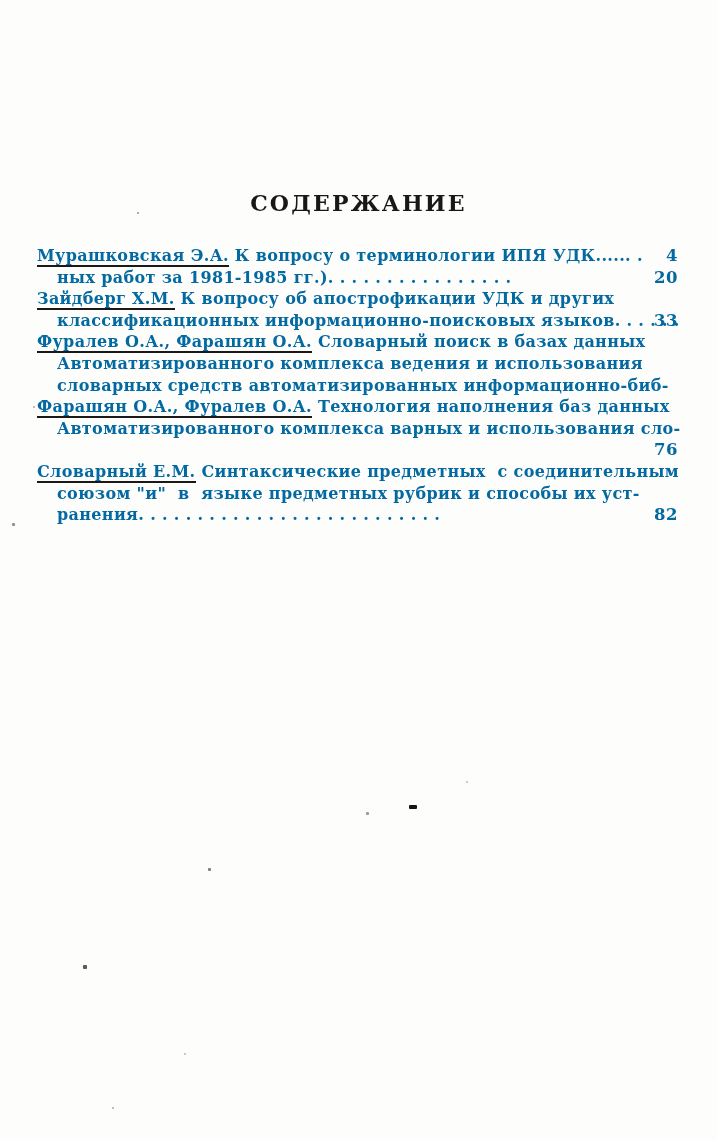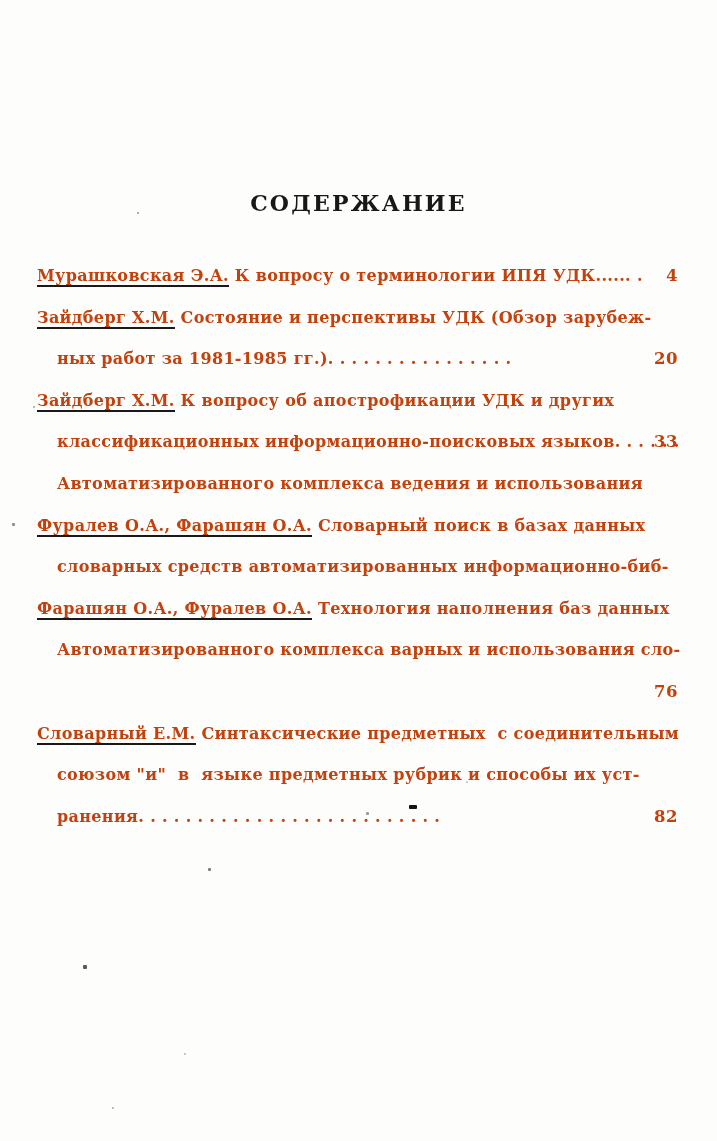--- a/index.html
+++ b/index.html
@@ -30,22 +30,21 @@
     left: 37px;
     right: 39px;
   }
   .toc-line {
     position: relative;
     height: 21.6px;
     white-space: pre;
     font-size: 16px;
     font-weight: 700;
     letter-spacing: 0.35px;
-    color: #c2410c;
-    margin-top: 20px;
+    color: #0369a1;
   }
   .toc-line.indent { padding-left: 20px; }
   .toc-author {
     border-bottom: 2px solid #1b1917;
     padding-bottom: 0px;
   }
   .toc-page {
     position: absolute;
     right: 0;
     top: 0;
@@ -56,26 +55,25 @@
   .speck { position: absolute; border-radius: 1px; }
 </style>
 </head>
 <body>
 
 <div class="page">
   <div class="doc-title">СОДЕРЖАНИЕ</div>
 
   <div class="toc" id="toc">
       <div class="toc-line"><span class="toc-author">Мурашковская Э.А.</span><span> К вопросу о терминологии ИПЯ УДК...... .</span><span class="toc-page">4</span></div>
-      <div class="toc-line"><span class="toc-author">Зайдберг Х.М.</span><span> Состояние и перспективы УДК (Обзор зарубеж-</span></div>
       <div class="toc-line indent"><span>ных работ за 1981-1985 гг.). . . . . . . . . . . . . . . .</span><span class="toc-page">20</span></div>
       <div class="toc-line"><span class="toc-author">Зайдберг Х.М.</span><span> К вопросу об апострофикации УДК и других</span></div>
       <div class="toc-line indent"><span>классификационных информационно-поисковых языков. . . . . .</span><span class="toc-page">33</span></div>
+      <div class="toc-line"><span class="toc-author">Фуралев О.А., Фарашян О.А.</span><span> Словарный поиск в базах данных</span></div>
       <div class="toc-line indent"><span>Автоматизированного комплекса ведения и использования</span></div>
-      <div class="toc-line"><span class="toc-author">Фуралев О.А., Фарашян О.А.</span><span> Словарный поиск в базах данных</span></div>
       <div class="toc-line indent"><span>словарных средств автоматизированных информационно-биб-</span></div>
       <div class="toc-line"><span class="toc-author">Фарашян О.А., Фуралев О.А.</span><span> Технология наполнения баз данных</span></div>
       <div class="toc-line indent"><span>Автоматизированного комплекса варных и использования сло-</span></div>
       <div class="toc-line indent"><span class="toc-page">76</span></div>
       <div class="toc-line"><span class="toc-author">Словарный Е.М.</span><span> Синтаксические предметных  с соединительным</span></div>
       <div class="toc-line indent"><span>союзом "и"  в  языке предметных рубрик и способы их уст-</span></div>
       <div class="toc-line indent"><span>ранения. . . . . . . . . . . . . . . . . . . . . . . . . .</span><span class="toc-page">82</span></div>
     </div>
 
   <div id="specks"></div>

